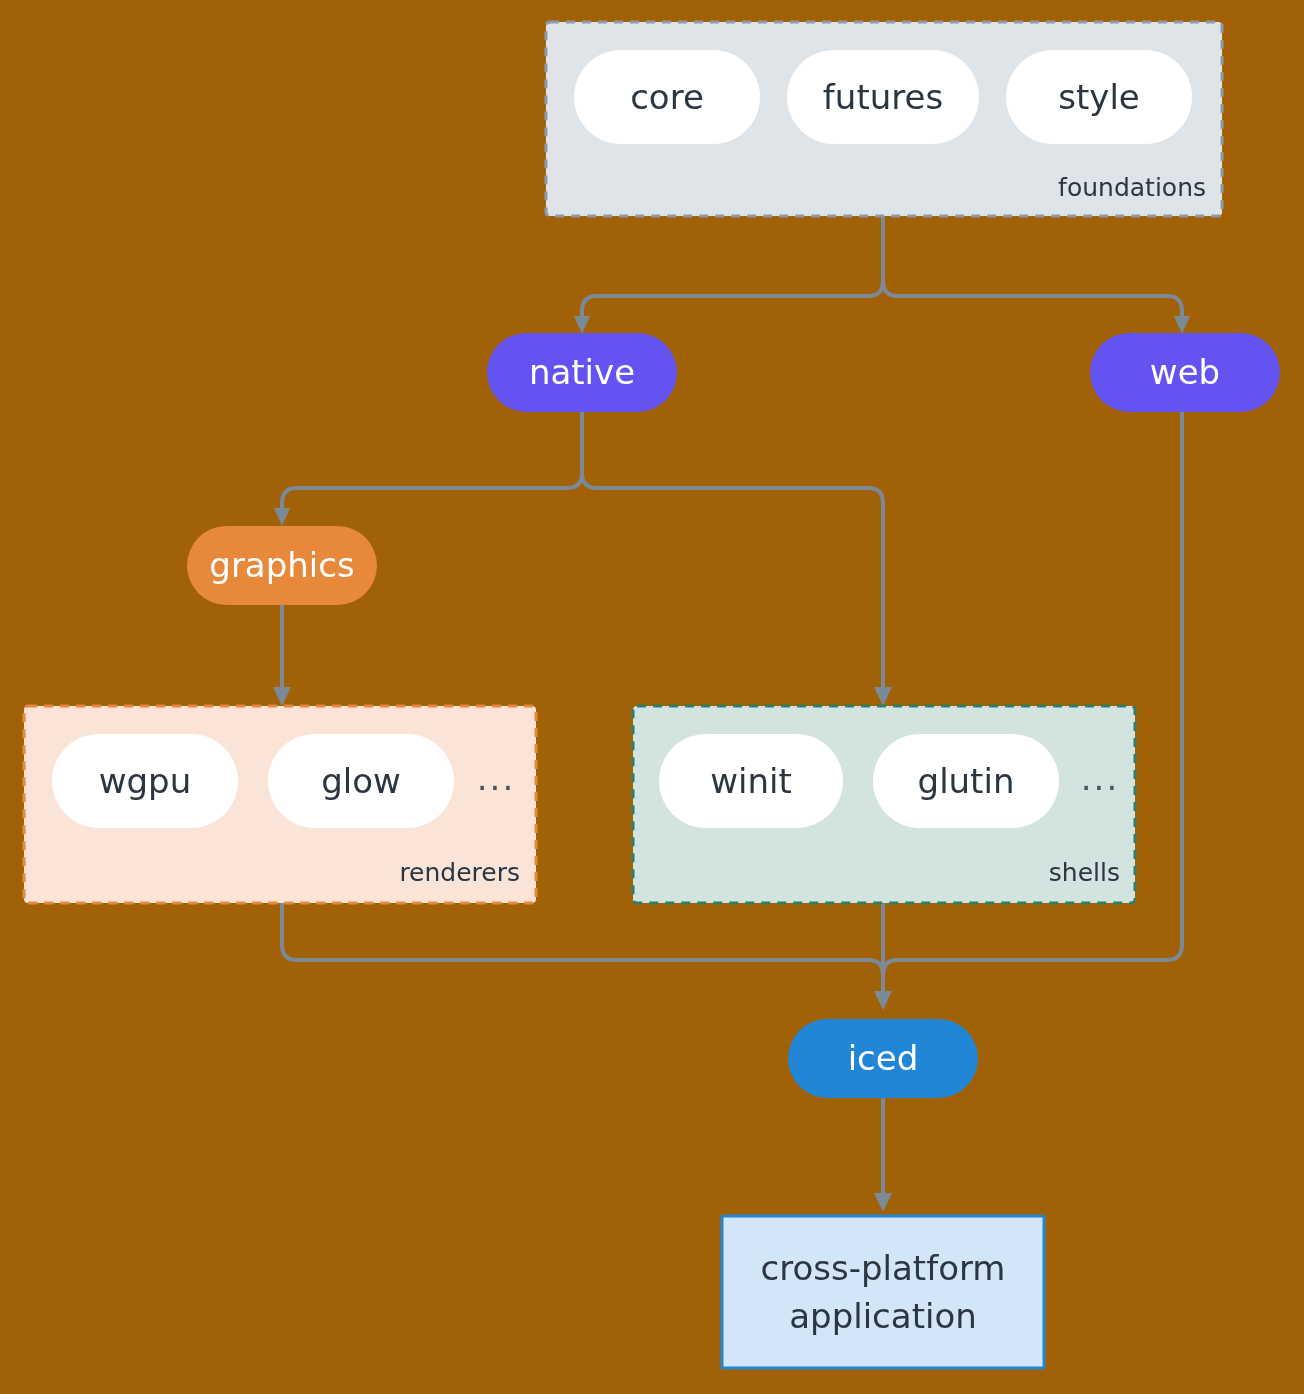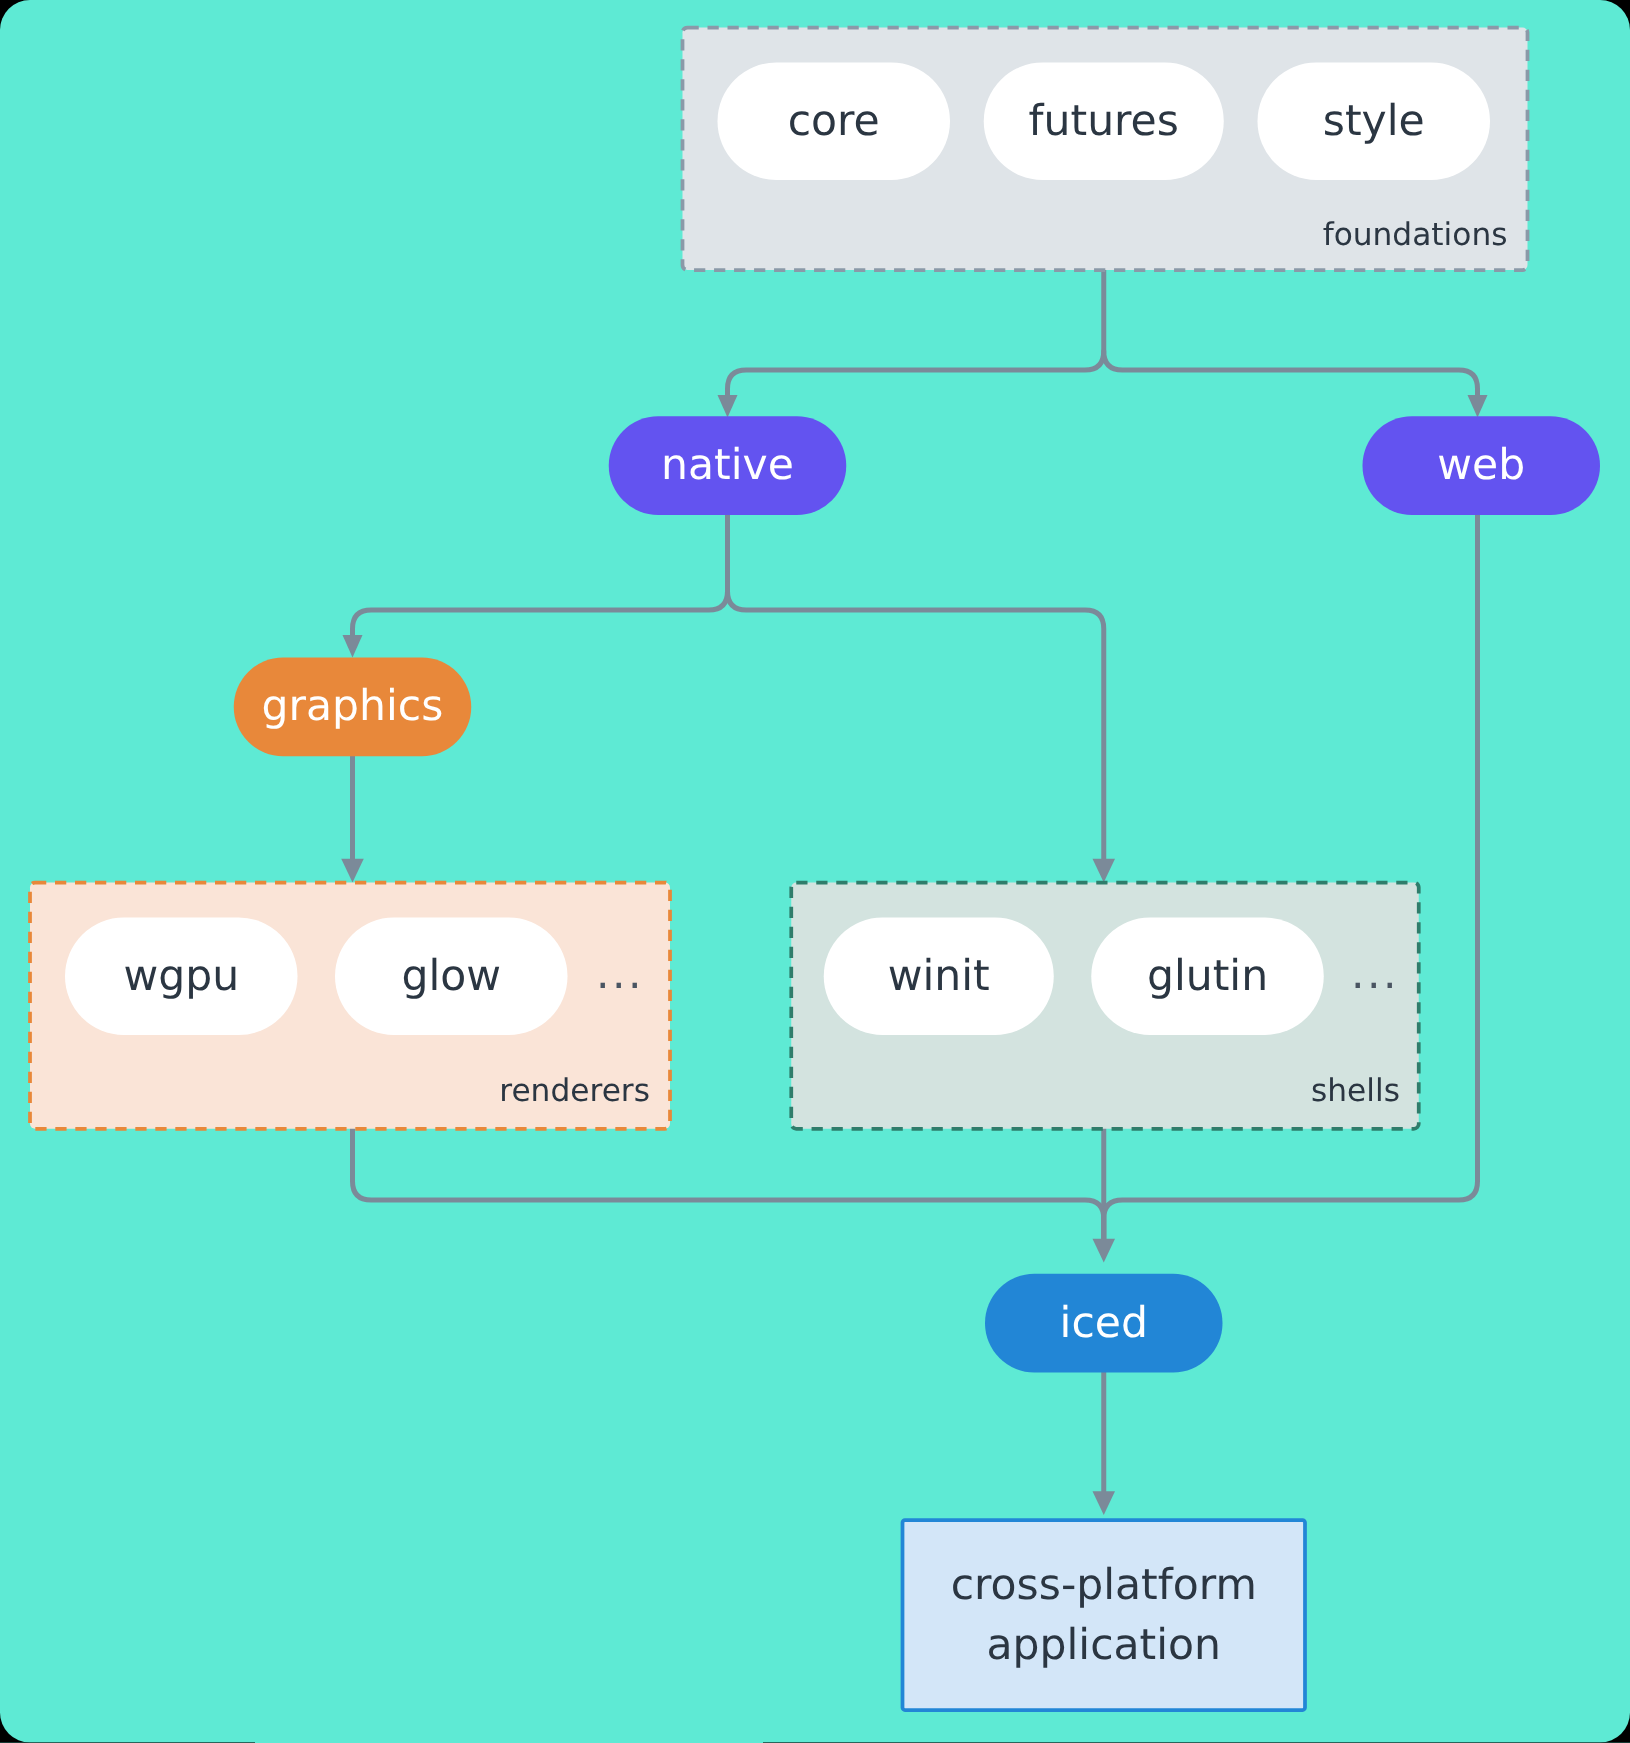--- a/index.html
+++ b/index.html
@@ -10,22 +10,21 @@
   body {
     width: 1304px;
     height: 1394px;
     overflow: hidden;
     font-family: "DejaVu Sans", sans-serif;
   }
   #diagram-root {
     position: relative;
     width: 1304px;
     height: 1394px;
-    background: #5eead4;
-    border-radius: 24px;
+    background: #a16207;
   }
   svg#arch-svg {
     position: absolute;
     top: 0;
     left: 0;
     width: 1304px;
     height: 1394px;
     display: block;
   }
   .cluster-rect {

